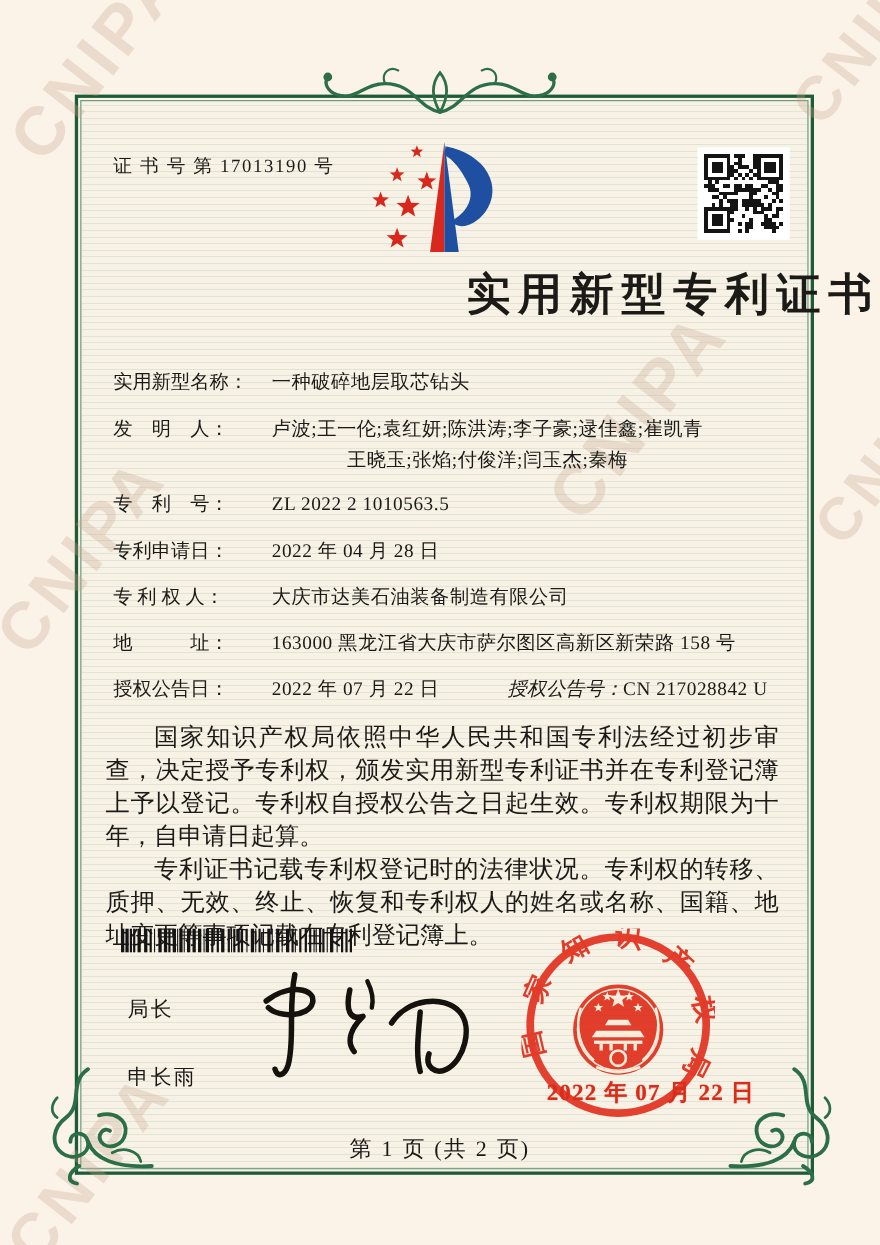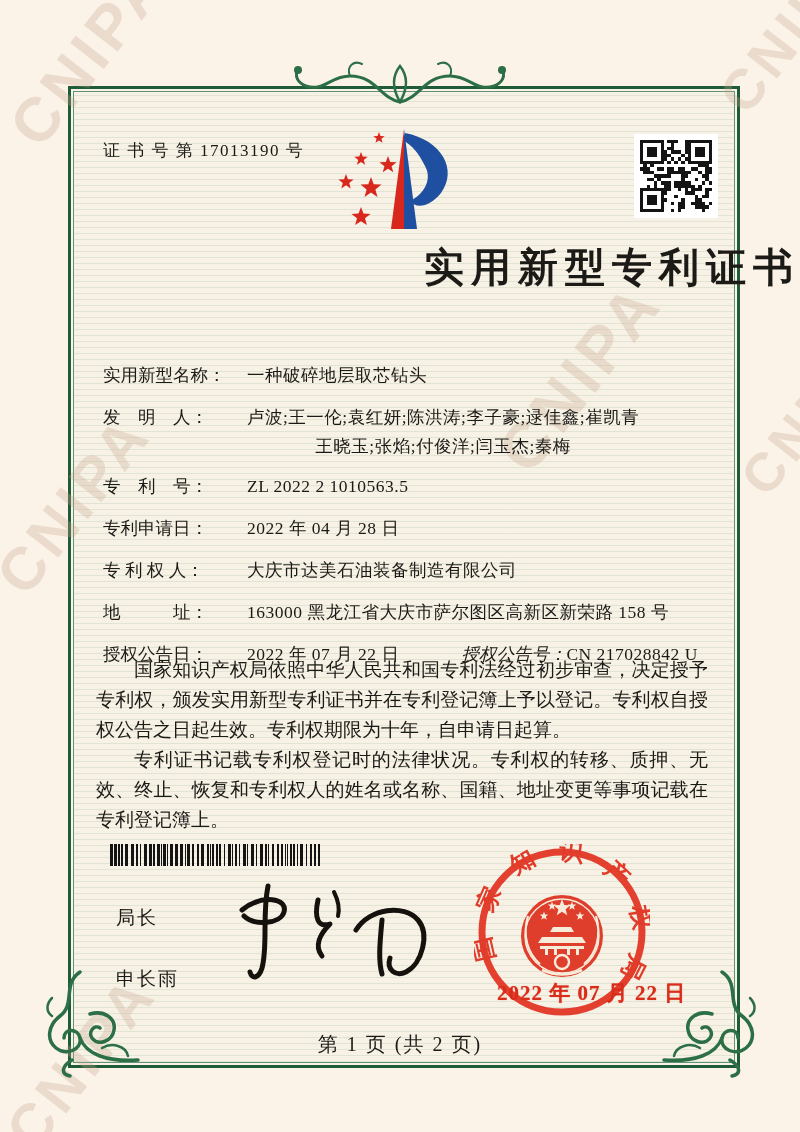--- a/index.html
+++ b/index.html
@@ -39,28 +39,28 @@
   }
   .logo{position:absolute;left:332px;top:126px;width:140px;height:106px;}
   .qr-box{
     position:absolute;left:634px;top:134px;width:84px;height:84px;
     background:#ffffff;display:flex;align-items:center;justify-content:center;
   }
   .title{
     position:absolute;left:0;top:240px;width:100%;
     text-align:right;font-size:40px;font-weight:bold;letter-spacing:7px;
   }
-  .fields{position:absolute;left:103px;top:333px;width:610px;font-size:17.5px;margin-top:28px;}
+  .fields{position:absolute;left:103px;top:333px;width:610px;font-size:17.5px;}
   .frow{display:flex;margin-bottom:13px;line-height:29px;}
   .flabel{flex:0 0 144px;white-space:nowrap;}
   .fvalue{letter-spacing:0.5px;text-align:center;}
   .frow.grant .flabel2{margin-left:62px;flex:0 0 auto;font-style:italic;}
   .paras{
     position:absolute;left:96px;top:655px;width:612px;
-    font-size:19px;line-height:30px;text-align:justify;
+    font-size:22px;line-height:30px;text-align:justify;
   }
   .paras p{margin:0;text-indent:2em;}
   .barcode{position:absolute;left:110px;top:844px;width:212px;height:22px;}
   .director{position:absolute;left:116px;top:905px;font-size:19px;letter-spacing:2px;}
   .director .name{margin-top:35px;}
   .signature{position:absolute;left:222px;top:872px;width:210px;height:115px;}
   .seal{position:absolute;left:474px;top:844px;width:176px;height:176px;}
   .seal-date{
     position:absolute;left:497px;top:979px;
     font-size:21px;font-weight:bold;color:#d92c1a;letter-spacing:1px;

